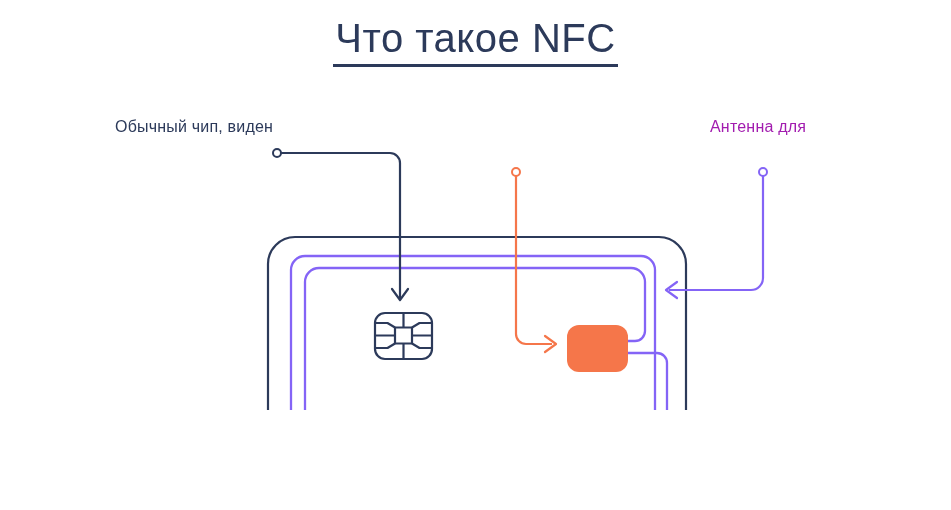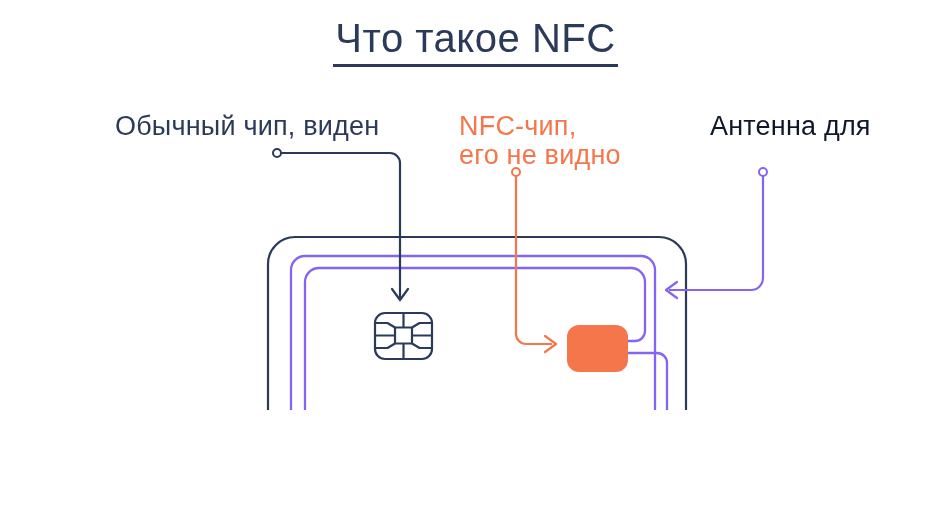--- a/index.html
+++ b/index.html
@@ -9,47 +9,43 @@
   }
   .diagram-svg{position:absolute;left:0;top:0;width:951px;height:510px;}
   .page-title{
     position:absolute;left:0;top:16px;width:951px;text-align:center;
     font-size:40px;font-weight:500;letter-spacing:.5px;
   }
   .page-title .underlined{
     display:inline-block;padding:0 2px 3px 2px;border-bottom:3px solid;
   }
   .callout{
-    position:absolute;font-size:27px;line-height:29px;font-weight:400;
+    position:absolute;font-size:16px;line-height:29px;font-weight:400;
     letter-spacing:.2px;white-space:nowrap;
   }
   .callout span{display:block;}
   .callout-regular{left:115px;top:112px;}
   .callout-nfc{left:459px;top:112px;}
   .callout-antenna{left:710px;top:112px;}
 </style>
 </head>
 <body>
 
 <div class="canvas">
 
   <div class="page-title" style="color: rgb(44, 58, 90);">
     <span class="underlined" style="border-color: rgb(44, 58, 90);">Что такое NFC</span>
   </div>
 
   <div class="callout callout-regular" style="color: rgb(44, 58, 90);">
     <span>Обычный чип, виден</span>
   </div>
 
-  <div class="callout callout-nfc" style="color: rgb(245, 118, 74);">
-    <span>NFC-чип,</span>
-    <span>его не видно</span>
-  </div>
 
-  <div class="callout callout-antenna" style="color: #0f172a; text-align: center;">
+  <div class="callout callout-antenna" style="color: #a21caf; text-align: center;">
     <span>Антенна для</span>
   </div>
 
   <svg class="diagram-svg" viewBox="0 0 951 510">
 
     <g style="color: rgb(44, 58, 90);">
       <rect x="268" y="237" width="418" height="241" rx="27" fill="none" stroke="currentColor" stroke-width="2.2"></rect>
     </g>
 
     <g style="color: rgb(132, 100, 246);">

